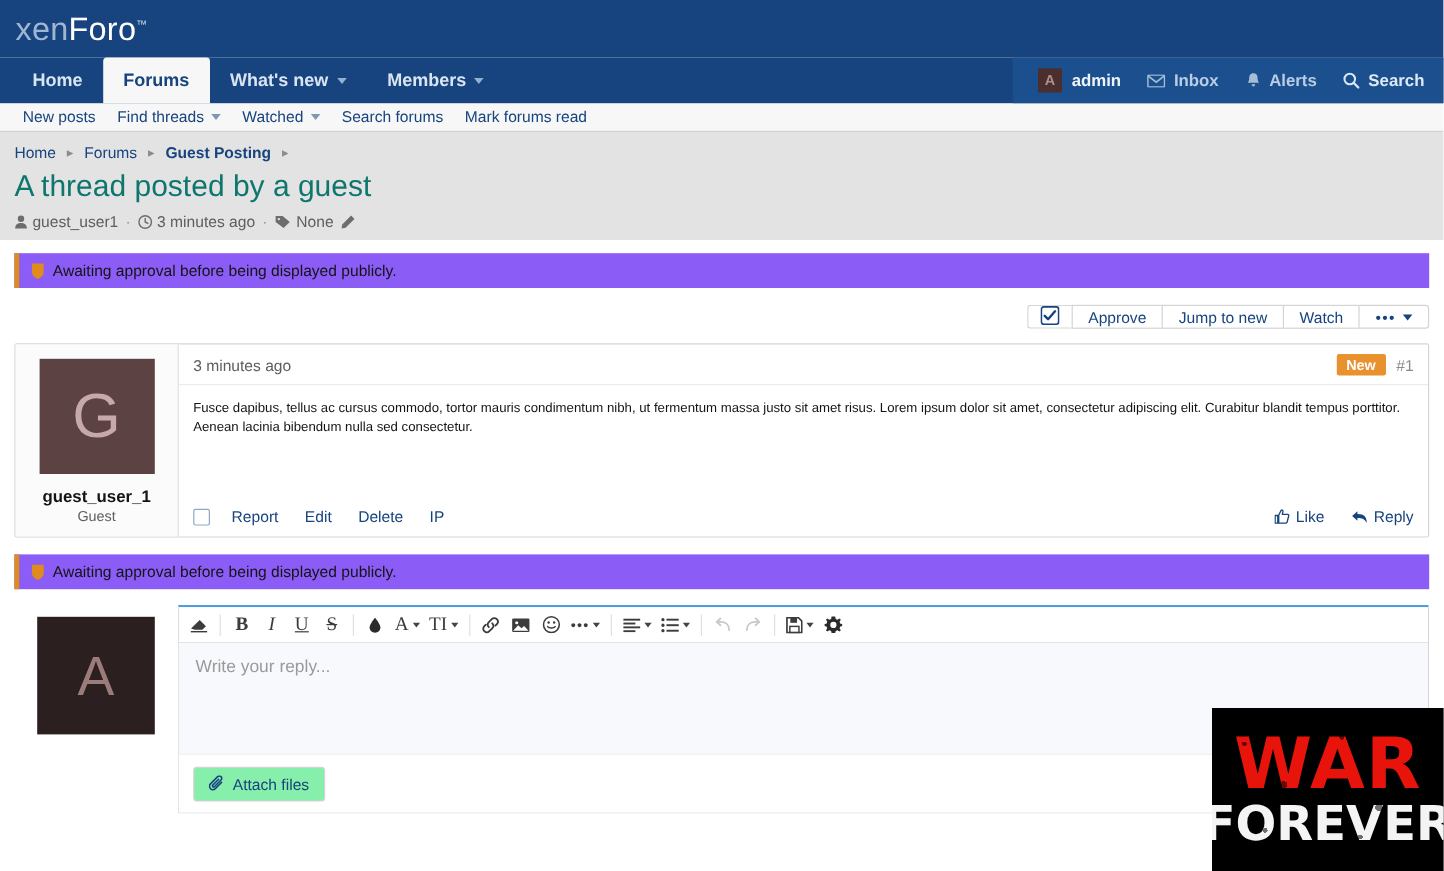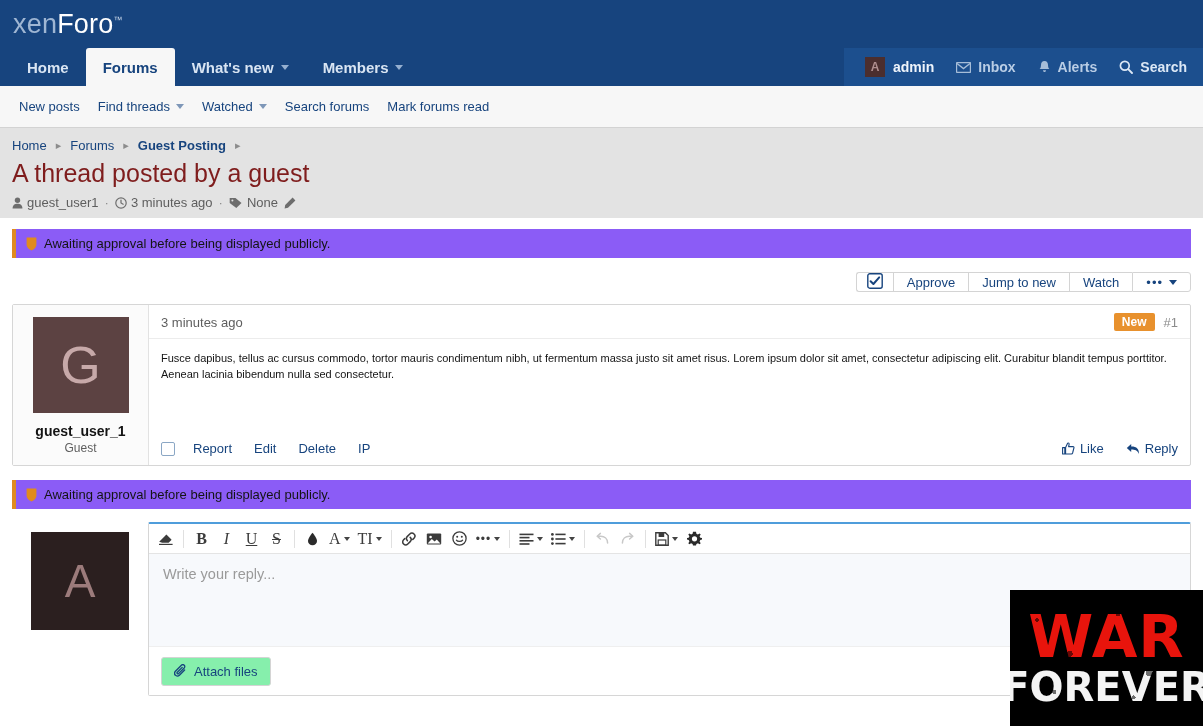--- a/index.html
+++ b/index.html
@@ -87,21 +87,21 @@
     font-size: 12px;
     display: flex; align-items: center; justify-content: center;
     margin-right: 8px;
   }
   .ico { margin-right: 7px; display: inline-flex; align-items: center; }
 
   
   .subnav {
     background: #f7f7f7;
     border-bottom: 1px solid #d3d3d3;
-    height: 42px;
+    height: 24px;
     display: flex; align-items: center;
     padding-left: 10px;
   }
   .subnav-item {
     color: #17447e;
     font-size: 13px;
     padding: 0 9px;
     cursor: pointer;
     display: flex; align-items: center;
     white-space: nowrap;
@@ -124,21 +124,21 @@
     display: flex; align-items: center;
     font-size: 13px;
     color: #17447e;
     margin-bottom: 6px;
   }
   .breadcrumb .crumb { cursor: pointer; }
   .breadcrumb .crumb.bold { font-weight: bold; }
   .breadcrumb .sep { margin: 0 9px; color: #8c8c8c; font-size: 11px; }
   .title {
     font-size: 25px;
-    color: #7f1d1d;
+    color: #0f766e;
     margin: 2px 0 7px 0;
     font-weight: normal;
   }
   .meta {
     display: flex; align-items: center;
     font-size: 13px;
     color: #5e5e5e;
   }
   .meta .sep-dot { margin: 0 6px; color: #8c8c8c; }
   .meta .m-ico { margin-right: 4px; display: inline-flex; align-items: center; }

